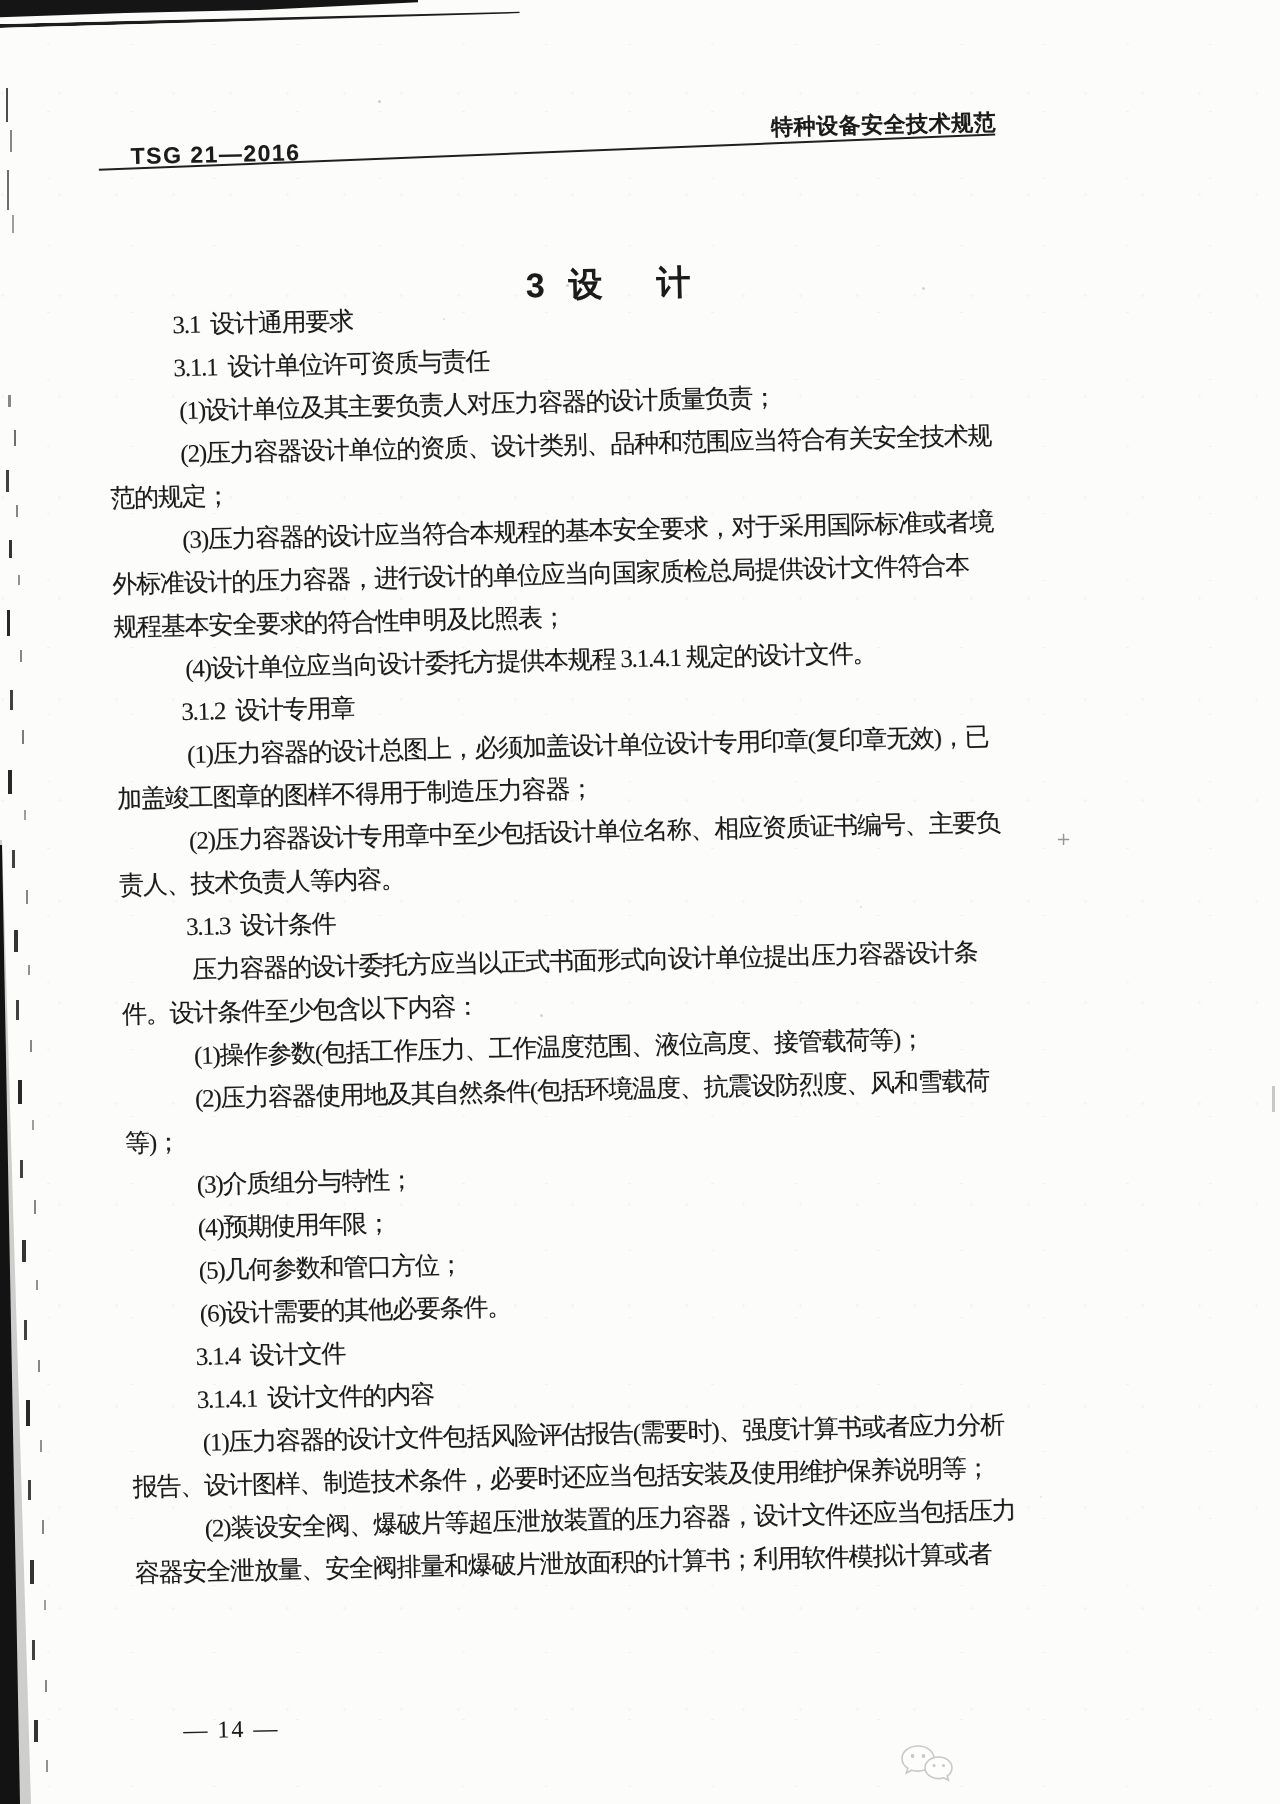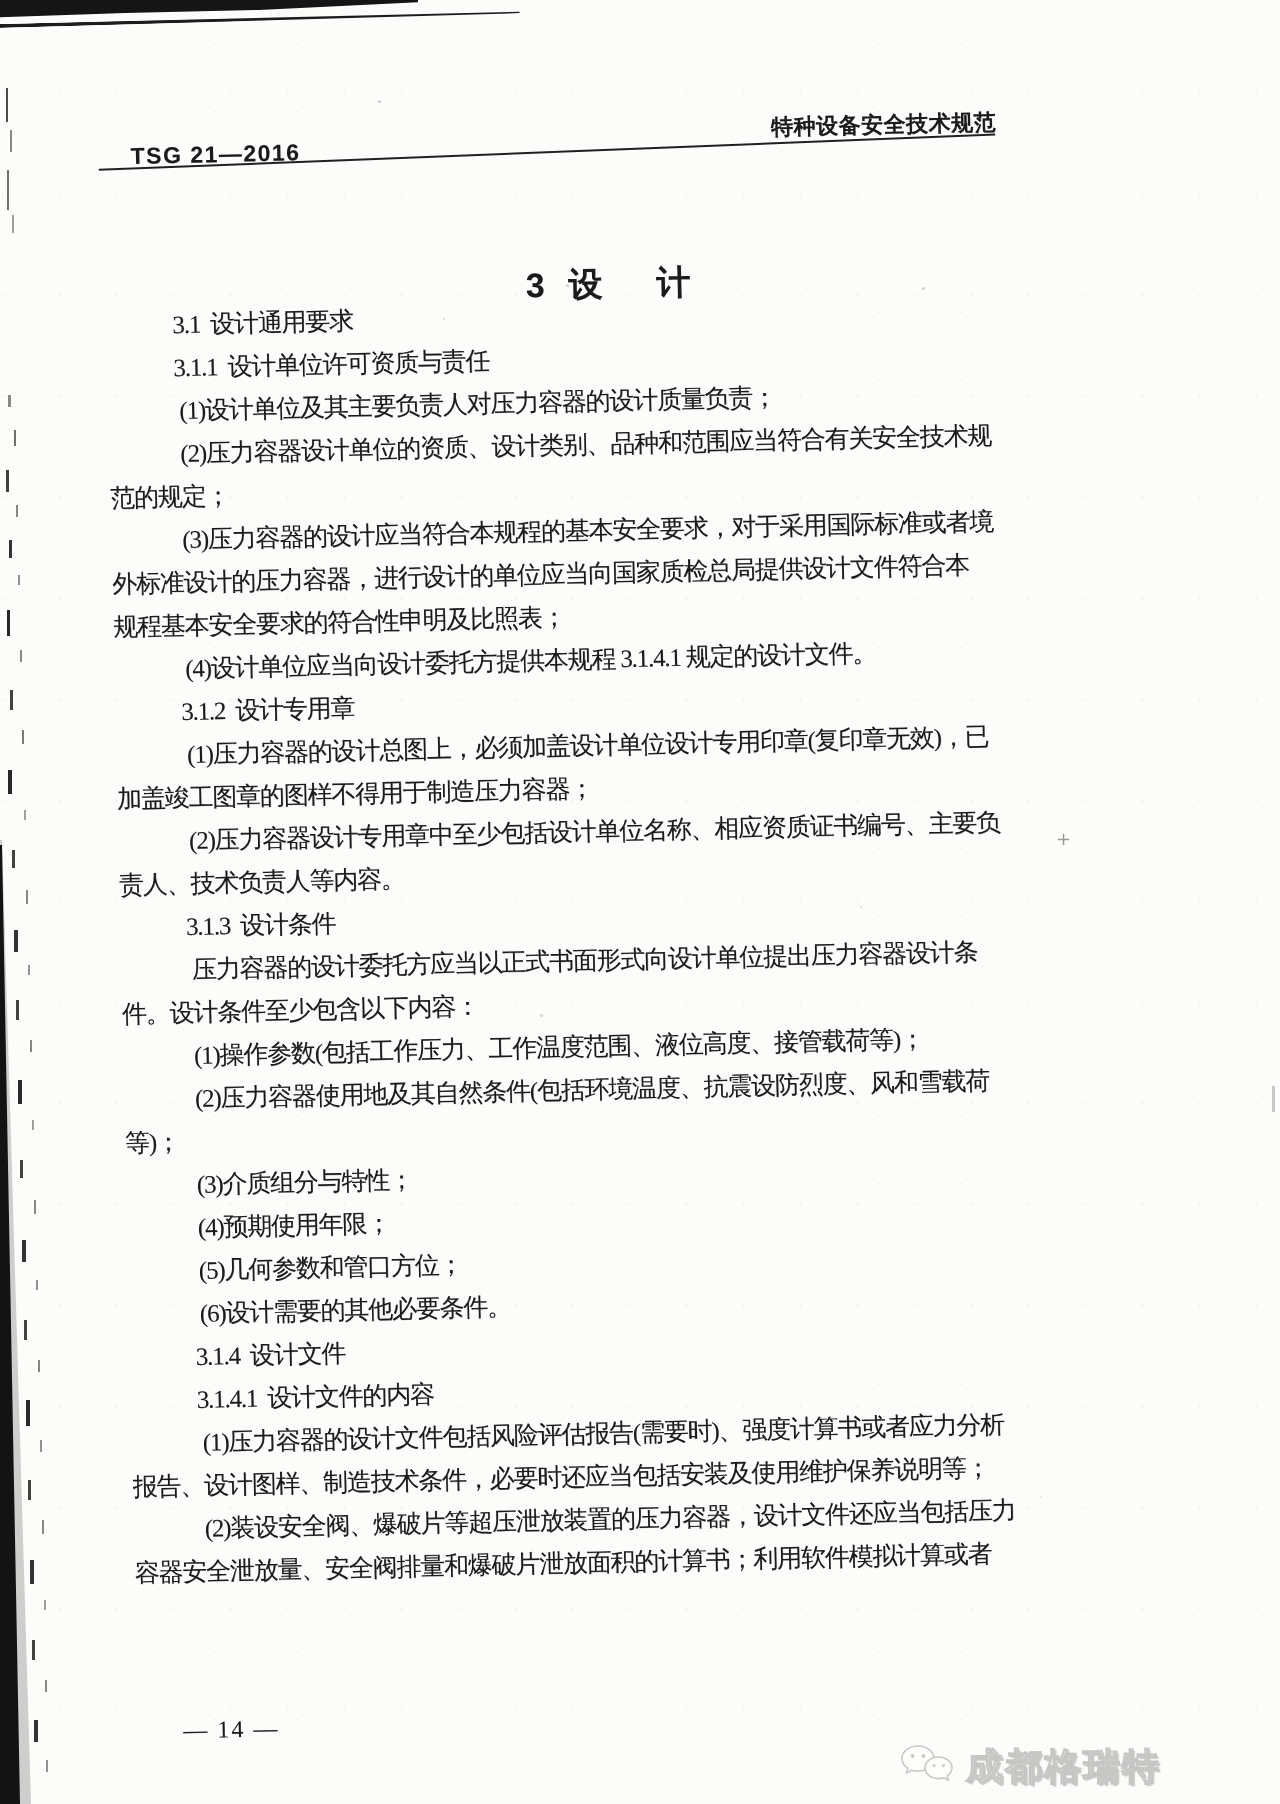--- a/index.html
+++ b/index.html
@@ -204,16 +204,15 @@
         <path d="M20 4 C11 4 4 9.5 4 16.5 C4 20.5 6.3 24 9.8 26.2 L8.4 31 L13.8 28.2 C15.7 28.8 17.8 29.1 20 29.1 C29 29.1 36 23.5 36 16.5 C36 9.5 29 4 20 4 Z"></path>
         <path d="M40.5 15 C33 15 27 19.8 27 25.8 C27 31.8 33 36.6 40.5 36.6 C42.3 36.6 44 36.3 45.6 35.8 L50.4 38.3 L49.2 34 C52.1 32 54 29.1 54 25.8 C54 19.8 48 15 40.5 15 Z"></path>
       </g>
       <g fill="#c9c9c7">
         <circle cx="14.5" cy="14" r="1.9"></circle>
         <circle cx="25.5" cy="14" r="1.9"></circle>
         <circle cx="36" cy="23.5" r="1.6"></circle>
         <circle cx="45.5" cy="23.5" r="1.6"></circle>
       </g>
     </svg>
-    <span class="wm-text">成都格瑞特</span>
   </div>
 
 </div>
 
 </body></html>

